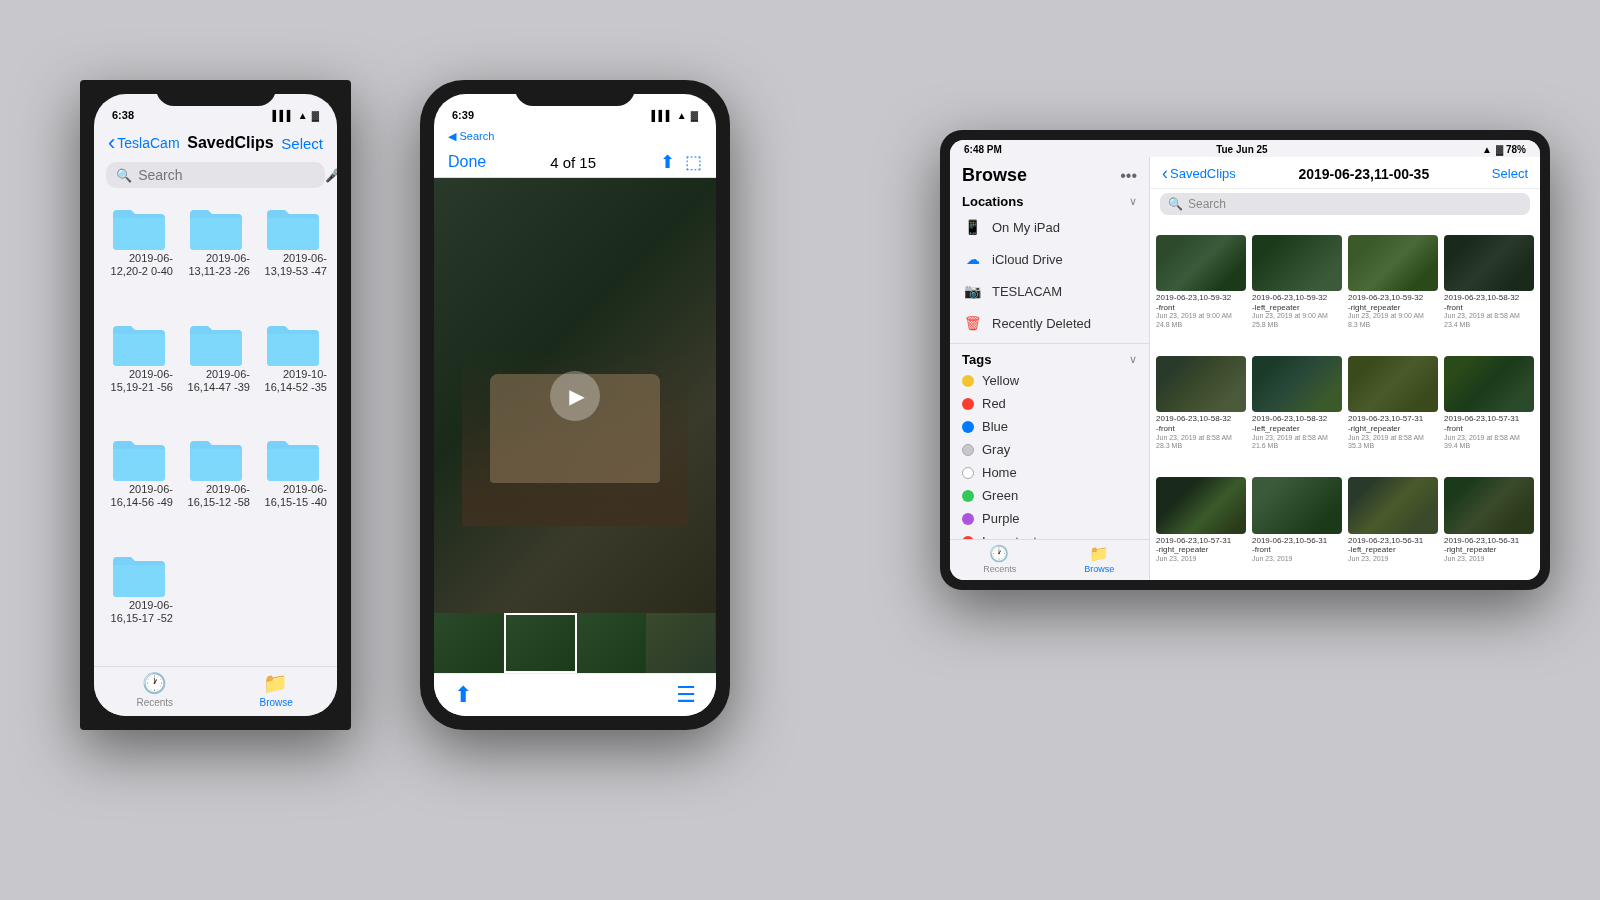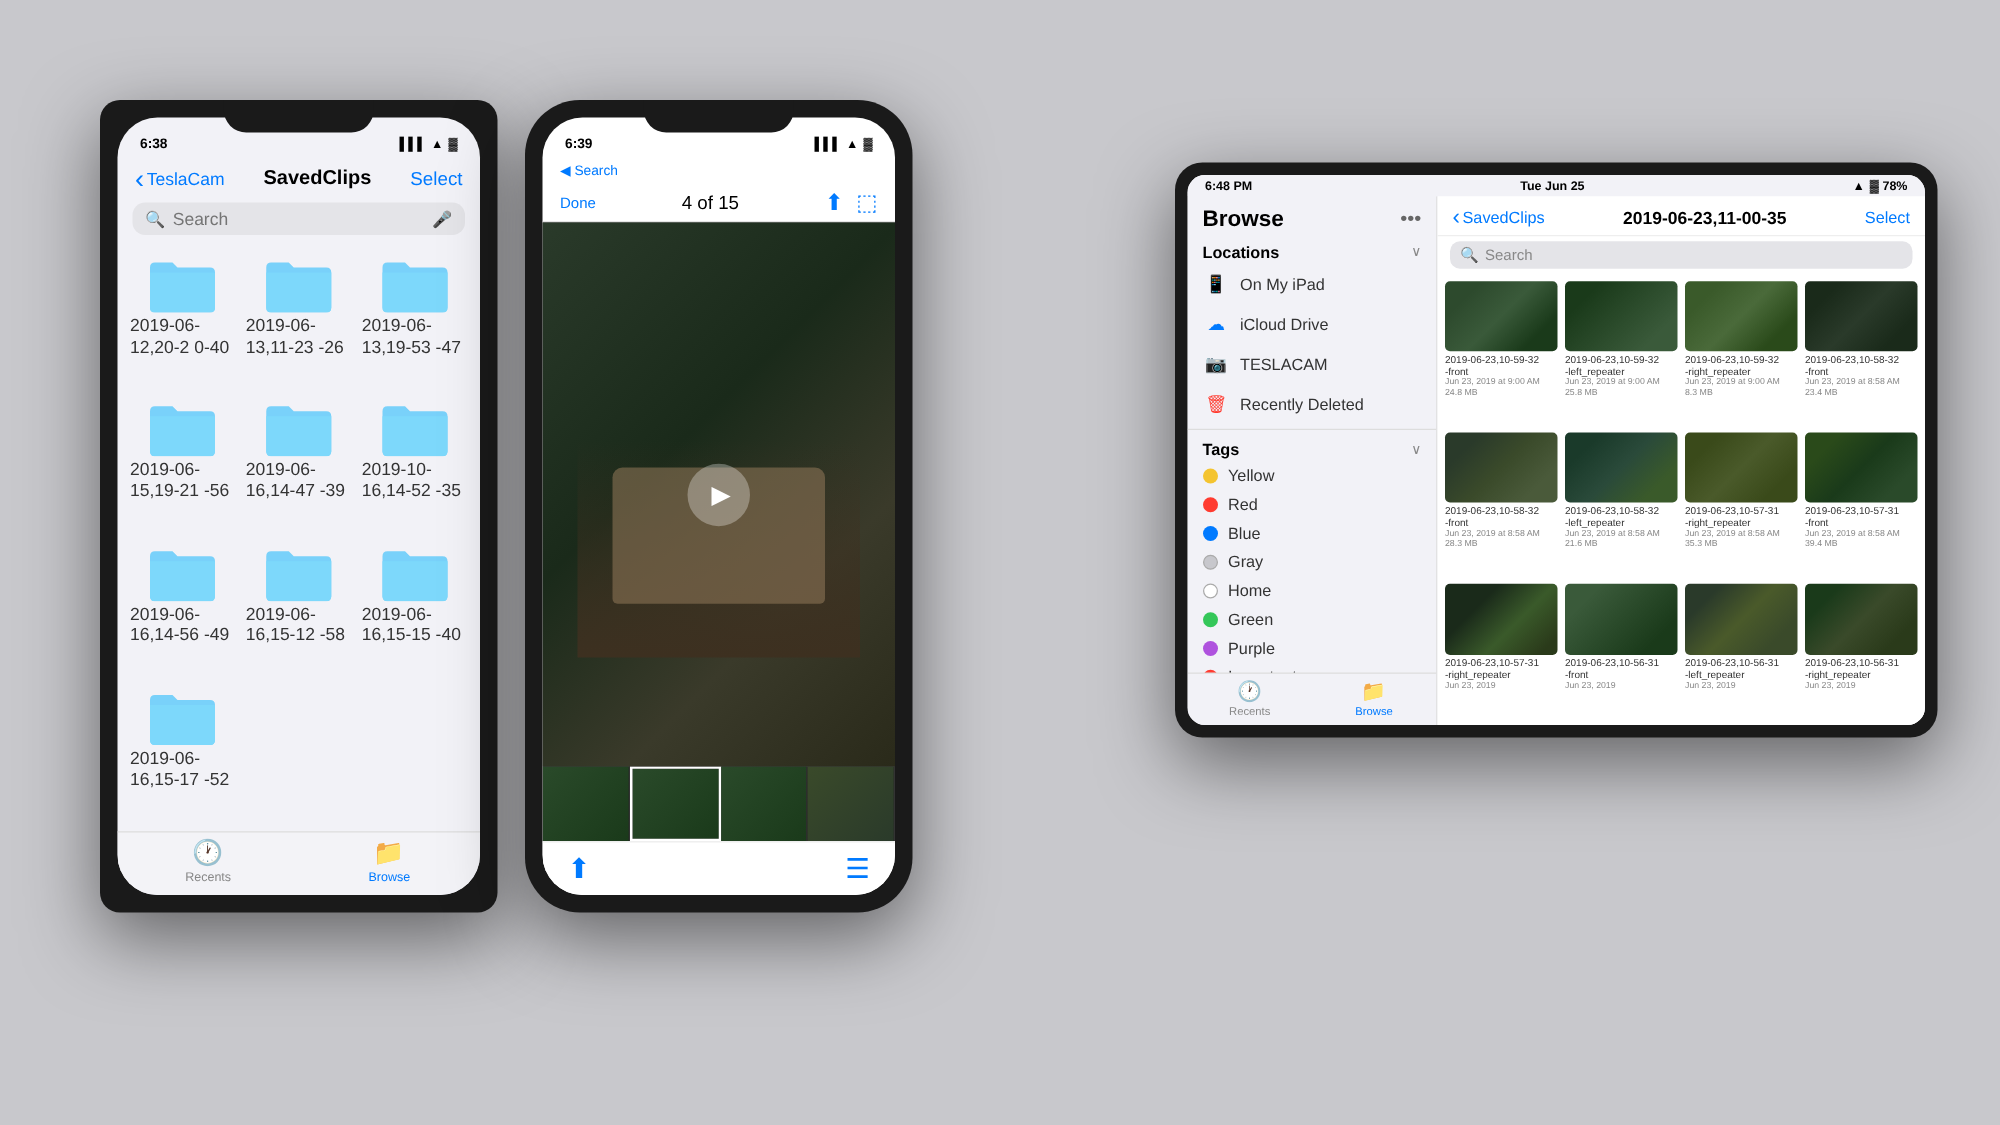--- a/index.html
+++ b/index.html
@@ -10,24 +10,24 @@
       font-family: -apple-system, BlinkMacSystemFont, 'SF Pro Text', 'Helvetica Neue', sans-serif;
       overflow: hidden;
       position: relative;
     }
 
     
     .phone1 {
       position: absolute;
       left: 80px;
       top: 80px;
-      width: 318px;
+      width: 271px;
       height: 650px;
       background: #1a1a1a;
-      border-radius: 16px;
+      border-radius: 4px;
       box-shadow: 0 20px 60px rgba(0,0,0,0.5);
     }
     .phone1-screen {
       position: absolute;
       top: 14px;
       left: 14px;
       right: 14px;
       bottom: 14px;
       background: #f2f2f7;
       border-radius: 32px;
@@ -114,23 +114,23 @@
       align-items: center;
       padding: 4px 2px;
     }
     .folder-icon {
       width: 56px;
       height: 46px;
       position: relative;
     }
     .folder-icon svg { width: 100%; height: 100%; }
     .folder-label {
-      font-size: 14px;
+      font-size: 11px;
       color: #333;
-      text-align: left;
+      text-align: right;
       margin-top: 2px;
       line-height: 1.2;
     }
 
     .tab-bar {
       display: flex;
       border-top: 1px solid #ddd;
       background: rgba(242,242,247,0.95);
       padding: 4px 0 8px;
     }
@@ -169,21 +169,21 @@
       display: flex;
       flex-direction: column;
     }
     .phone2-nav {
       display: flex;
       align-items: center;
       justify-content: space-between;
       padding: 6px 14px 4px;
       border-bottom: 1px solid #ddd;
     }
-    .phone2-nav .done-btn { color: #007aff; font-size: 12px; font-weight: 500; }
+    .phone2-nav .done-btn { color: #007aff; font-size: 16px; font-weight: 500; }
     .phone2-nav .counter { font-size: 15px; font-weight: 500; color: #000; }
     .phone2-nav .nav-icons { display: flex; gap: 10px; }
     .phone2-nav .nav-icons span { color: #007aff; font-size: 18px; }
 
     .video-area {
       flex: 1;
       background: #1a1a1a;
       display: flex;
       align-items: center;
       justify-content: center;
@@ -443,20 +443,21 @@
       flex: 1;
       overflow-y: auto;
       padding: 6px;
       display: grid;
       grid-template-columns: repeat(4, 1fr);
       gap: 6px;
     }
     .file-item {
       display: flex;
       flex-direction: column;
+      margin-top: 10px;
     }
     .file-thumb {
       aspect-ratio: 16/10;
       border-radius: 4px;
       overflow: hidden;
       background: #1a2a1a;
     }
     
     .thumb-1 { background: linear-gradient(135deg, #2d4a2d 20%, #3a5a3a 50%, #1a3a1a 80%); }
     .thumb-2 { background: linear-gradient(135deg, #1a3a1a 20%, #2a4a2a 50%, #3a5a3a 80%); }

